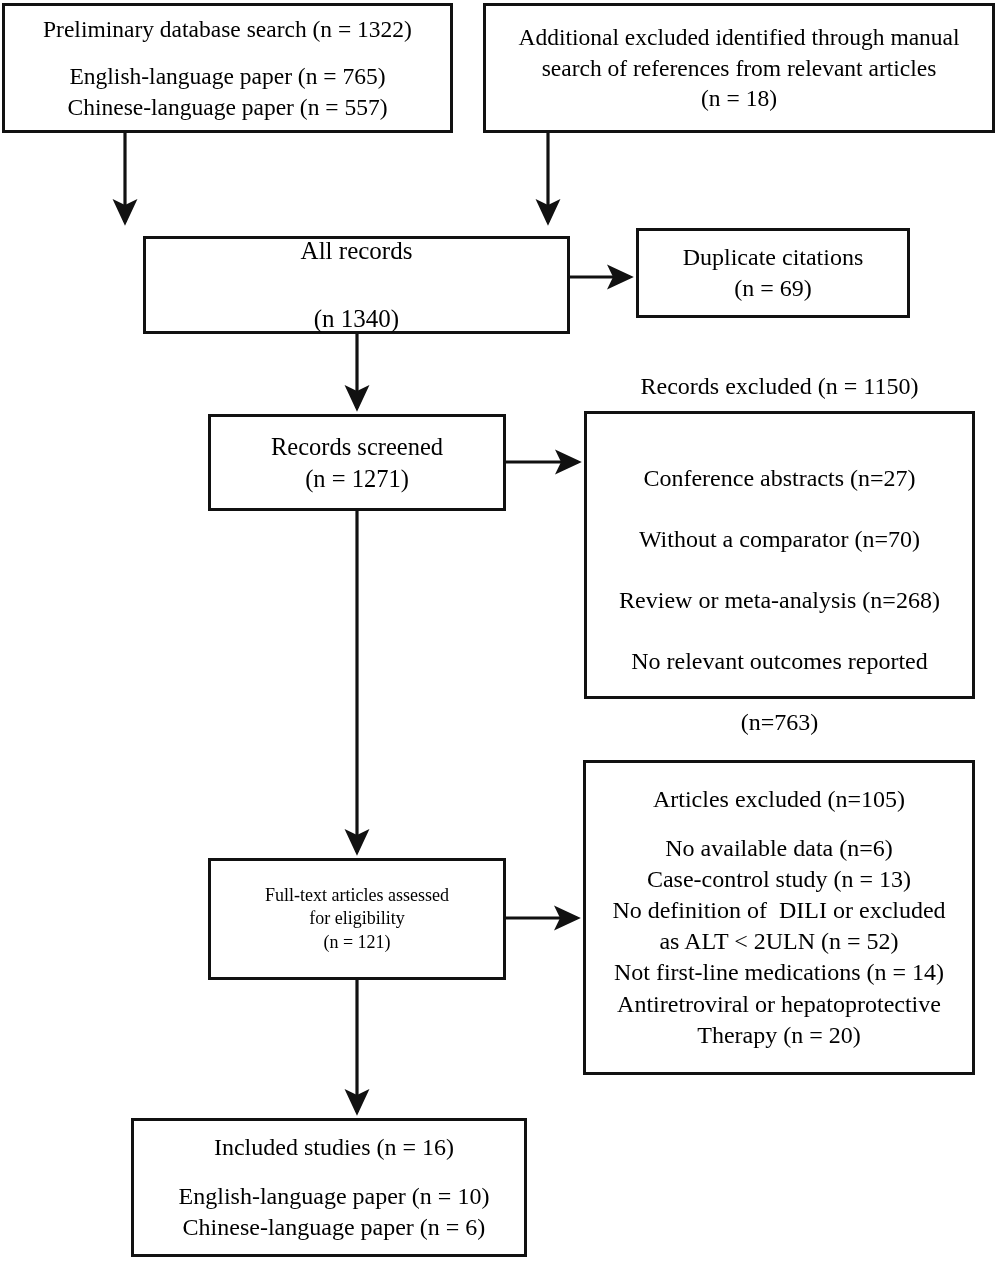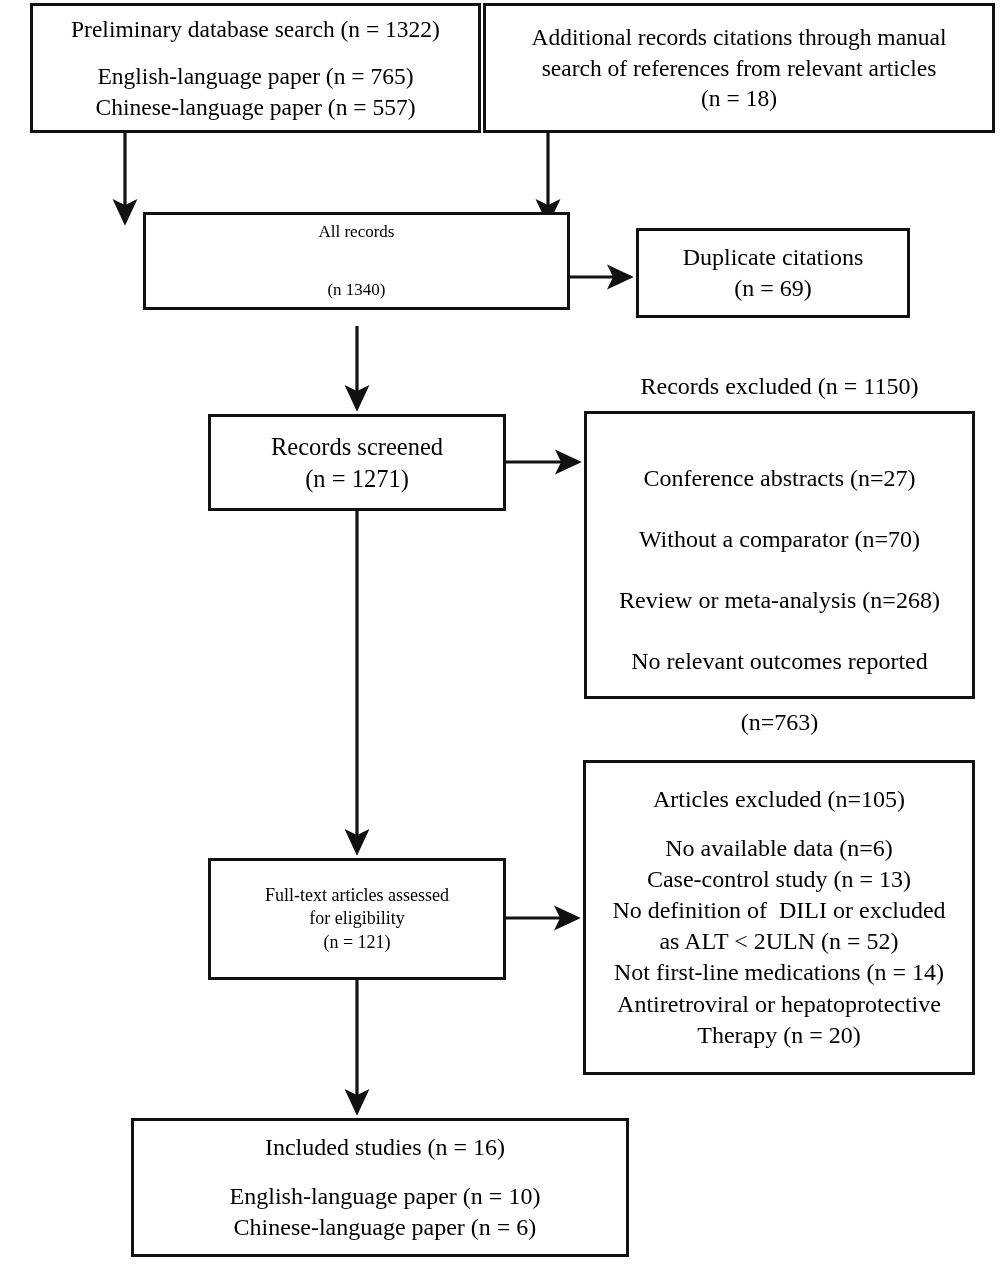--- a/index.html
+++ b/index.html
@@ -14,29 +14,29 @@
     flex-direction:column;
     align-items:center;
     justify-content:center;
     text-align:center;
     line-height:1.30;
   }
   .ln{display:block;white-space:pre;}
   .gap{height:0.72em;}
   svg.edges{position:absolute;left:0;top:0;width:1000px;height:1264px;pointer-events:none;}
   
-  #box-prelim      {left:2px;  top:3px;   width:451px; height:130px; font-size:23.5px;margin-left:28px;}
+  #box-prelim      {left:2px;  top:3px;   width:451px; height:130px; font-size:23.5px;}
   #box-additional  {left:483px;top:3px;   width:512px; height:130px; font-size:23.5px;}
-  #box-allrecords  {left:143px;top:212px; width:427px; height:98px;  font-size:17px;gap:36px;}
+  #box-allrecords  {left:143px;top:236px; width:427px; height:98px;  font-size:25px;gap:36px;}
   #box-duplicate   {left:636px;top:228px; width:274px; height:90px;  font-size:24px;}
   #box-screened    {left:208px;top:414px; width:298px; height:97px;  font-size:24.5px;}
   #box-recexcluded {left:584px;top:411px; width:391px; height:288px; font-size:24px;gap:30px;}
   #box-fulltext    {left:208px;top:858px; width:298px; height:122px; font-size:18px;}
   #box-artexcluded {left:583px;top:760px; width:392px; height:315px; font-size:24px;}
-  #box-included    {left:131px;top:1118px;width:498px; height:139px; font-size:24px;padding-left:10px;}
+  #box-included    {left:131px;top:1118px;width:396px; height:139px; font-size:24px;padding-left:10px;}
 </style>
 </head>
 <body>
 
 <div id="stage">
 
   <svg class="edges" viewBox="0 0 1000 1264">
     <defs>
       <marker id="ah" markerWidth="9" markerHeight="9" refX="7.2" refY="4.5" orient="auto" markerUnits="strokeWidth">
         <path d="M0,0.6 L8.4,4.5 L0,8.4 L1.9,4.5 Z" fill="#111"></path>
@@ -61,21 +61,21 @@
   </svg>
 
   <div class="box" id="box-prelim">
       <span class="ln">Preliminary database search (n = 1322)</span>
       <span class="gap"></span>
       <span class="ln">English-language paper (n = 765)</span>
       <span class="ln">Chinese-language paper (n = 557)</span>
     </div>
 
   <div class="box" id="box-additional">
-      <span class="ln">Additional records citations through manual</span>
+      <span class="ln">Additional excluded identified through manual</span>
       <span class="ln">search of references from relevant articles</span>
       <span class="ln">(n = 18)</span>
     </div>
 
   <div class="box" id="box-allrecords">
       <span class="ln">All records</span>
       <span class="ln">(n 1340)</span>
     </div>
 
   <div class="box" id="box-duplicate">

